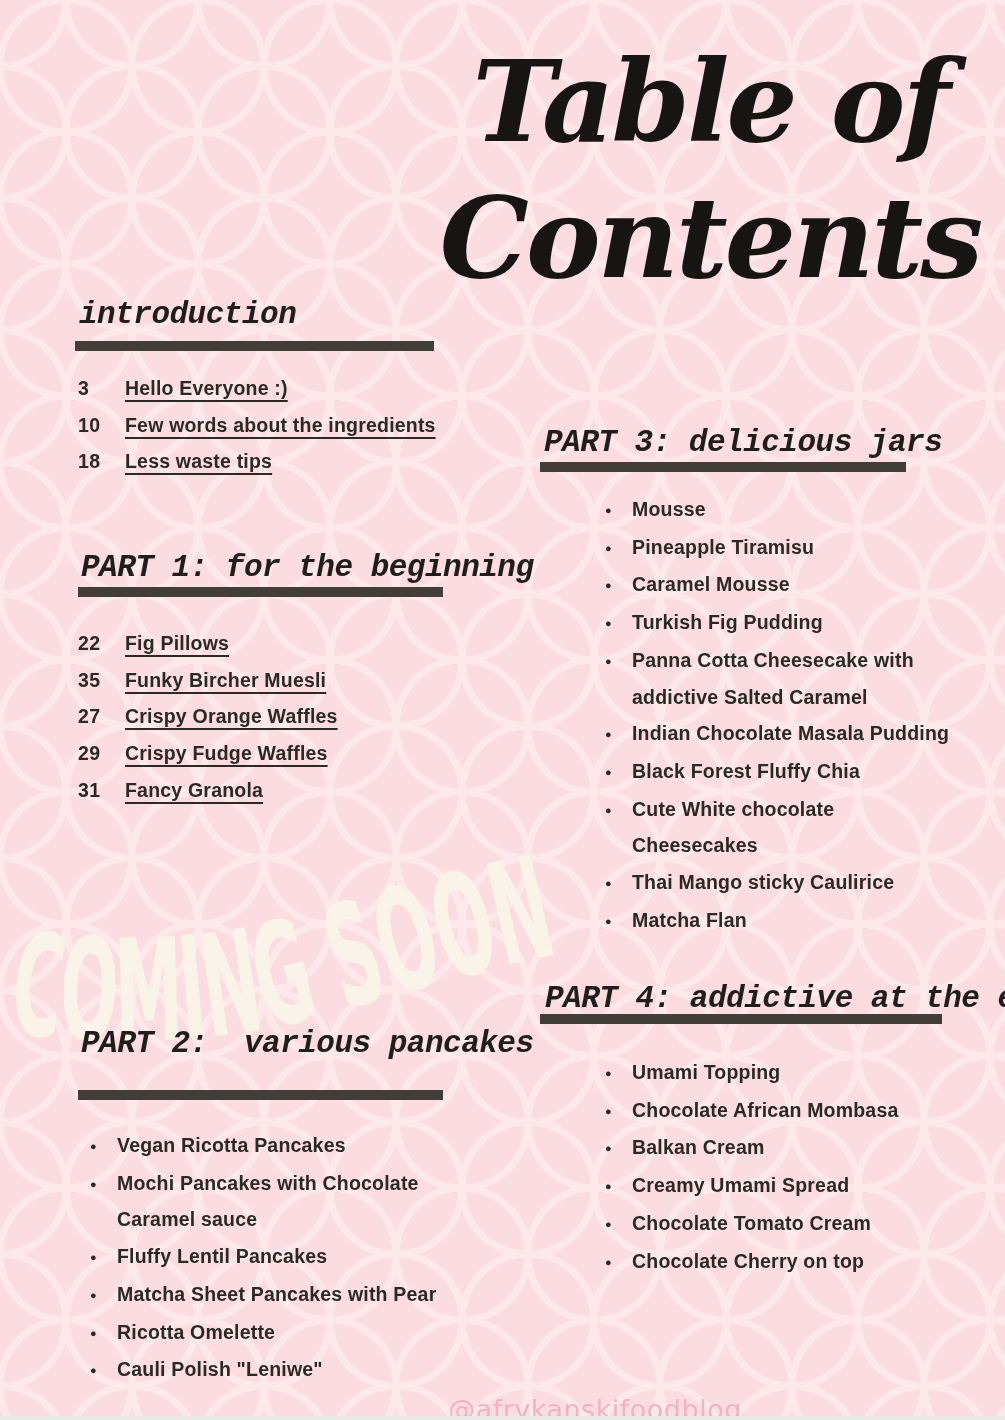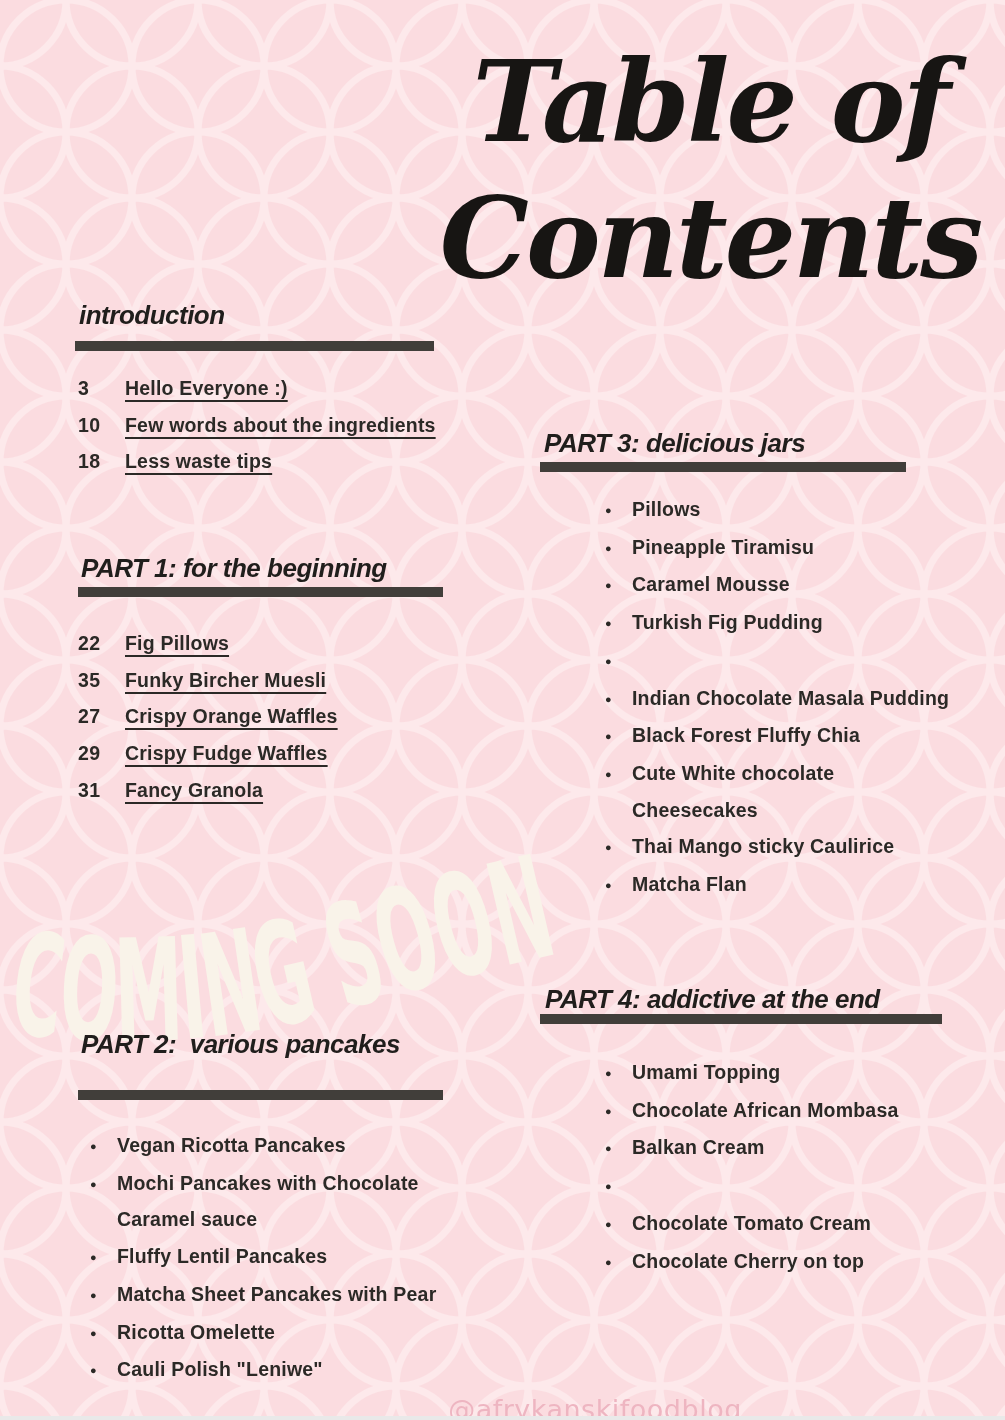--- a/index.html
+++ b/index.html
@@ -10,22 +10,22 @@
   .bg-pattern{position:absolute;left:0;top:0;}
   
   .title{
     position:absolute;top:34px;left:425px;width:570px;text-align:center;
     font-family:"DejaVu Serif",serif;font-style:italic;font-weight:700;
     font-size:112px;line-height:136px;letter-spacing:-3px;color:#171513;
   }
   
   .sec-head{
     position:absolute;margin:0;white-space:pre;
-    font-family:Liberation Sans, sans-serif;font-style:italic;font-weight:700;
-    font-size:26px;line-height:38px;color:#201e1c;letter-spacing:-0.5px;
+    font-family:Liberation Mono, monospace;font-style:italic;font-weight:700;
+    font-size:31px;line-height:38px;color:#201e1c;letter-spacing:-0.5px;
   }
   .bar{position:absolute;height:10px;background:#413e3a;}
   
   .entries{position:absolute;}
   .row{display:flex;align-items:center;height:36.7px;}
   .num{
     flex:none;width:47px;font-size:19.5px;font-weight:700;
     color:#2b2926;letter-spacing:.3px;
   }
   .lnk{
@@ -159,36 +159,38 @@
         <span class="txt">Cauli Polish "Leniwe"</span>
       </li>
   </ul>
 
   <h2 class="sec-head" style="left:544px;top:424px;">PART 3: delicious jars</h2>
   <div class="bar" style="left:540px;top:462px;width:366px;"></div>
 
   <ul class="blist" style="left:605px;top:491px;">
     <li class="li">
         <span class="blt"></span>
-        <span class="txt">Pillows</span>
+        <span class="txt">Mousse</span>
       </li>
     <li class="li">
         <span class="blt"></span>
         <span class="txt">Pineapple Tiramisu</span>
       </li>
     <li class="li">
         <span class="blt"></span>
         <span class="txt">Caramel Mousse</span>
       </li>
     <li class="li">
         <span class="blt"></span>
         <span class="txt">Turkish Fig Pudding</span>
       </li>
     <li class="li">
         <span class="blt"></span>
+        <span class="txt">Panna Cotta Cheesecake with
+addictive Salted Caramel</span>
       </li>
     <li class="li">
         <span class="blt"></span>
         <span class="txt">Indian Chocolate Masala Pudding</span>
       </li>
     <li class="li">
         <span class="blt"></span>
         <span class="txt">Black Forest Fluffy Chia</span>
       </li>
     <li class="li">
@@ -217,20 +219,21 @@
     <li class="li">
         <span class="blt"></span>
         <span class="txt">Chocolate African Mombasa</span>
       </li>
     <li class="li">
         <span class="blt"></span>
         <span class="txt">Balkan Cream</span>
       </li>
     <li class="li">
         <span class="blt"></span>
+        <span class="txt">Creamy Umami Spread</span>
       </li>
     <li class="li">
         <span class="blt"></span>
         <span class="txt">Chocolate Tomato Cream</span>
       </li>
     <li class="li">
         <span class="blt"></span>
         <span class="txt">Chocolate Cherry on top</span>
       </li>
   </ul>

